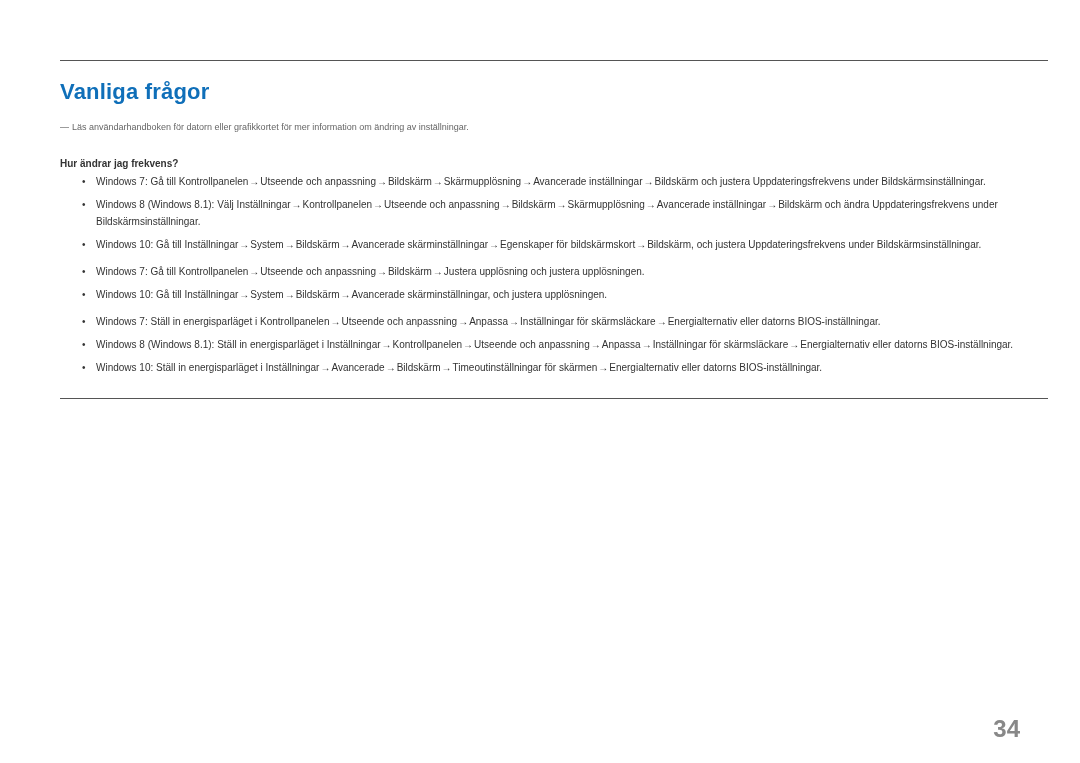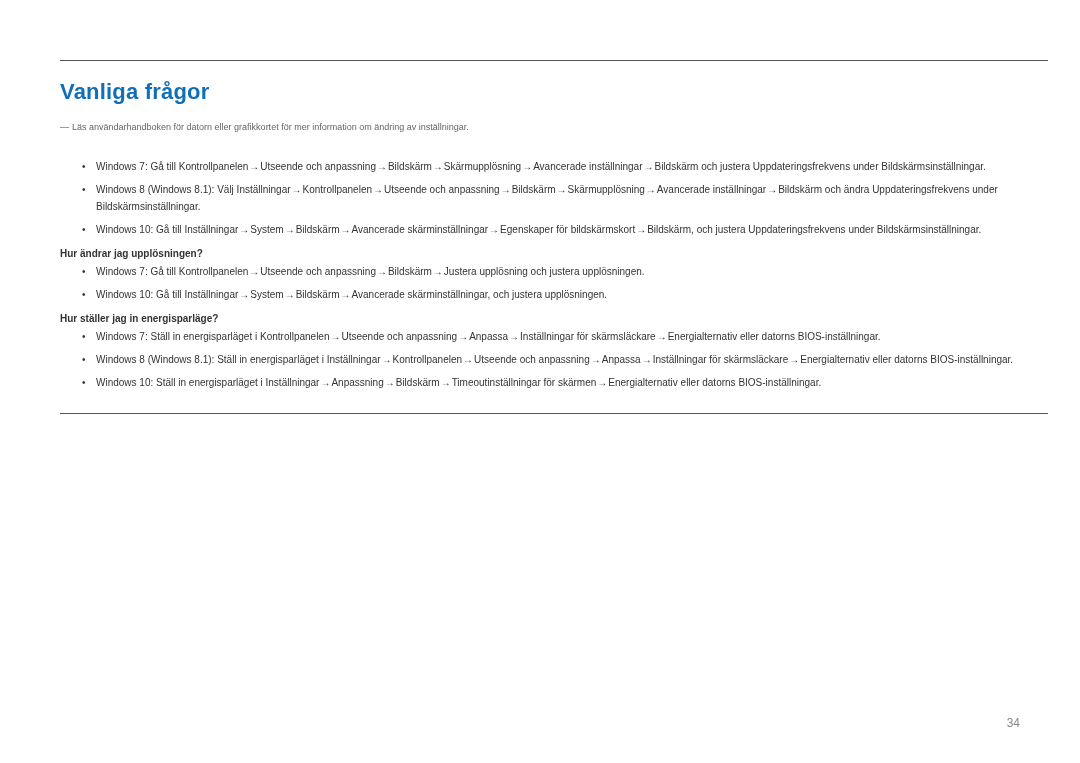--- a/index.html
+++ b/index.html
@@ -77,51 +77,50 @@
     top: 0;
     color: #333333;
   }
   b { font-weight: 400; }
   .arrow {
     display: inline-block;
     margin: 0 1px;
   }
   .pagenum {
     position: absolute;
-    bottom: 33px;
+    bottom: 20px;
     right: 60px;
-    font-size: 12px;
+    font-size: 24px;
     color: #888888;
-    font-weight: 400;
+    font-weight: 700;
   }
 </style>
 </head>
 <body>
 
 <div class="page">
   <hr class="rule">
   <h1 class="title">Vanliga frågor</h1>
 
   <p class="note">Läs användarhandboken för datorn eller grafikkortet för mer information om ändring av inställningar.</p>
 
   <div id="sections">
+      <p class="question">Hur ändrar jag frekvens?</p>
       <ul class="bullets">
         <li>Windows 7: Gå till <b>Kontrollpanelen</b><span class="arrow"> → </span><b>Utseende och anpassning</b><span class="arrow"> → </span><b>Bildskärm</b><span class="arrow"> → </span><b>Skärmupplösning</b><span class="arrow"> → </span><b>Avancerade inställningar</b><span class="arrow"> → </span><b>Bildskärm</b> och justera <b>Uppdateringsfrekvens</b> under <b>Bildskärmsinställningar</b>.</li>
         <li>Windows 8 (Windows 8.1): Välj <b>Inställningar</b><span class="arrow"> → </span><b>Kontrollpanelen</b><span class="arrow"> → </span><b>Utseende och anpassning</b><span class="arrow"> → </span><b>Bildskärm</b><span class="arrow"> → </span><b>Skärmupplösning</b><span class="arrow"> → </span><b>Avancerade inställningar</b><span class="arrow"> → </span><b>Bildskärm</b> och ändra <b>Uppdateringsfrekvens</b> under <b>Bildskärmsinställningar</b>.</li>
         <li>Windows 10: Gå till <b>Inställningar</b><span class="arrow"> → </span><b>System</b><span class="arrow"> → </span><b>Bildskärm</b><span class="arrow"> → </span><b>Avancerade skärminställningar</b><span class="arrow"> → </span><b>Egenskaper för bildskärmskort</b><span class="arrow"> → </span><b>Bildskärm</b>, och justera <b>Uppdateringsfrekvens</b> under <b>Bildskärmsinställningar</b>.</li>
       </ul>
-      <p class="question">Hur ändrar jag upplösningen?</p>
       <ul class="bullets">
         <li>Windows 7: Gå till <b>Kontrollpanelen</b><span class="arrow"> → </span><b>Utseende och anpassning</b><span class="arrow"> → </span><b>Bildskärm</b><span class="arrow"> → </span><b>Justera upplösning</b> och justera upplösningen.</li>
         <li>Windows 10: Gå till <b>Inställningar</b><span class="arrow"> → </span><b>System</b><span class="arrow"> → </span><b>Bildskärm</b><span class="arrow"> → </span><b>Avancerade skärminställningar</b>, och justera upplösningen.</li>
       </ul>
-      <p class="question">Hur ställer jag in energisparläge?</p>
       <ul class="bullets">
         <li>Windows 7: Ställ in energisparläget i <b>Kontrollpanelen</b><span class="arrow"> → </span><b>Utseende och anpassning</b><span class="arrow"> → </span><b>Anpassa</b><span class="arrow"> → </span><b>Inställningar för skärmsläckare</b><span class="arrow"> → </span><b>Energialternativ</b> eller datorns BIOS-inställningar.</li>
         <li>Windows 8 (Windows 8.1): Ställ in energisparläget i <b>Inställningar</b><span class="arrow"> → </span><b>Kontrollpanelen</b><span class="arrow"> → </span><b>Utseende och anpassning</b><span class="arrow"> → </span><b>Anpassa</b><span class="arrow"> → </span><b>Inställningar för skärmsläckare</b><span class="arrow"> → </span><b>Energialternativ</b> eller datorns BIOS-inställningar.</li>
-        <li>Windows 10: Ställ in energisparläget i <b>Inställningar</b><span class="arrow"> → </span><b>Anpassning</b><span class="arrow"> → </span><b>Bildskärm</b><span class="arrow"> → </span><b>Timeoutinställningar för skärmen</b><span class="arrow"> → </span><b>Energialternativ</b> eller datorns BIOS-inställningar.</li>
+        <li>Windows 10: Ställ in energisparläget i <b>Inställningar</b><span class="arrow"> → </span><b>Avancerade</b><span class="arrow"> → </span><b>Bildskärm</b><span class="arrow"> → </span><b>Timeoutinställningar för skärmen</b><span class="arrow"> → </span><b>Energialternativ</b> eller datorns BIOS-inställningar.</li>
       </ul>
     </div>
 
   <hr class="rule-bottom">
 
   <div class="pagenum">34</div>
 </div>
 
 </body></html>

